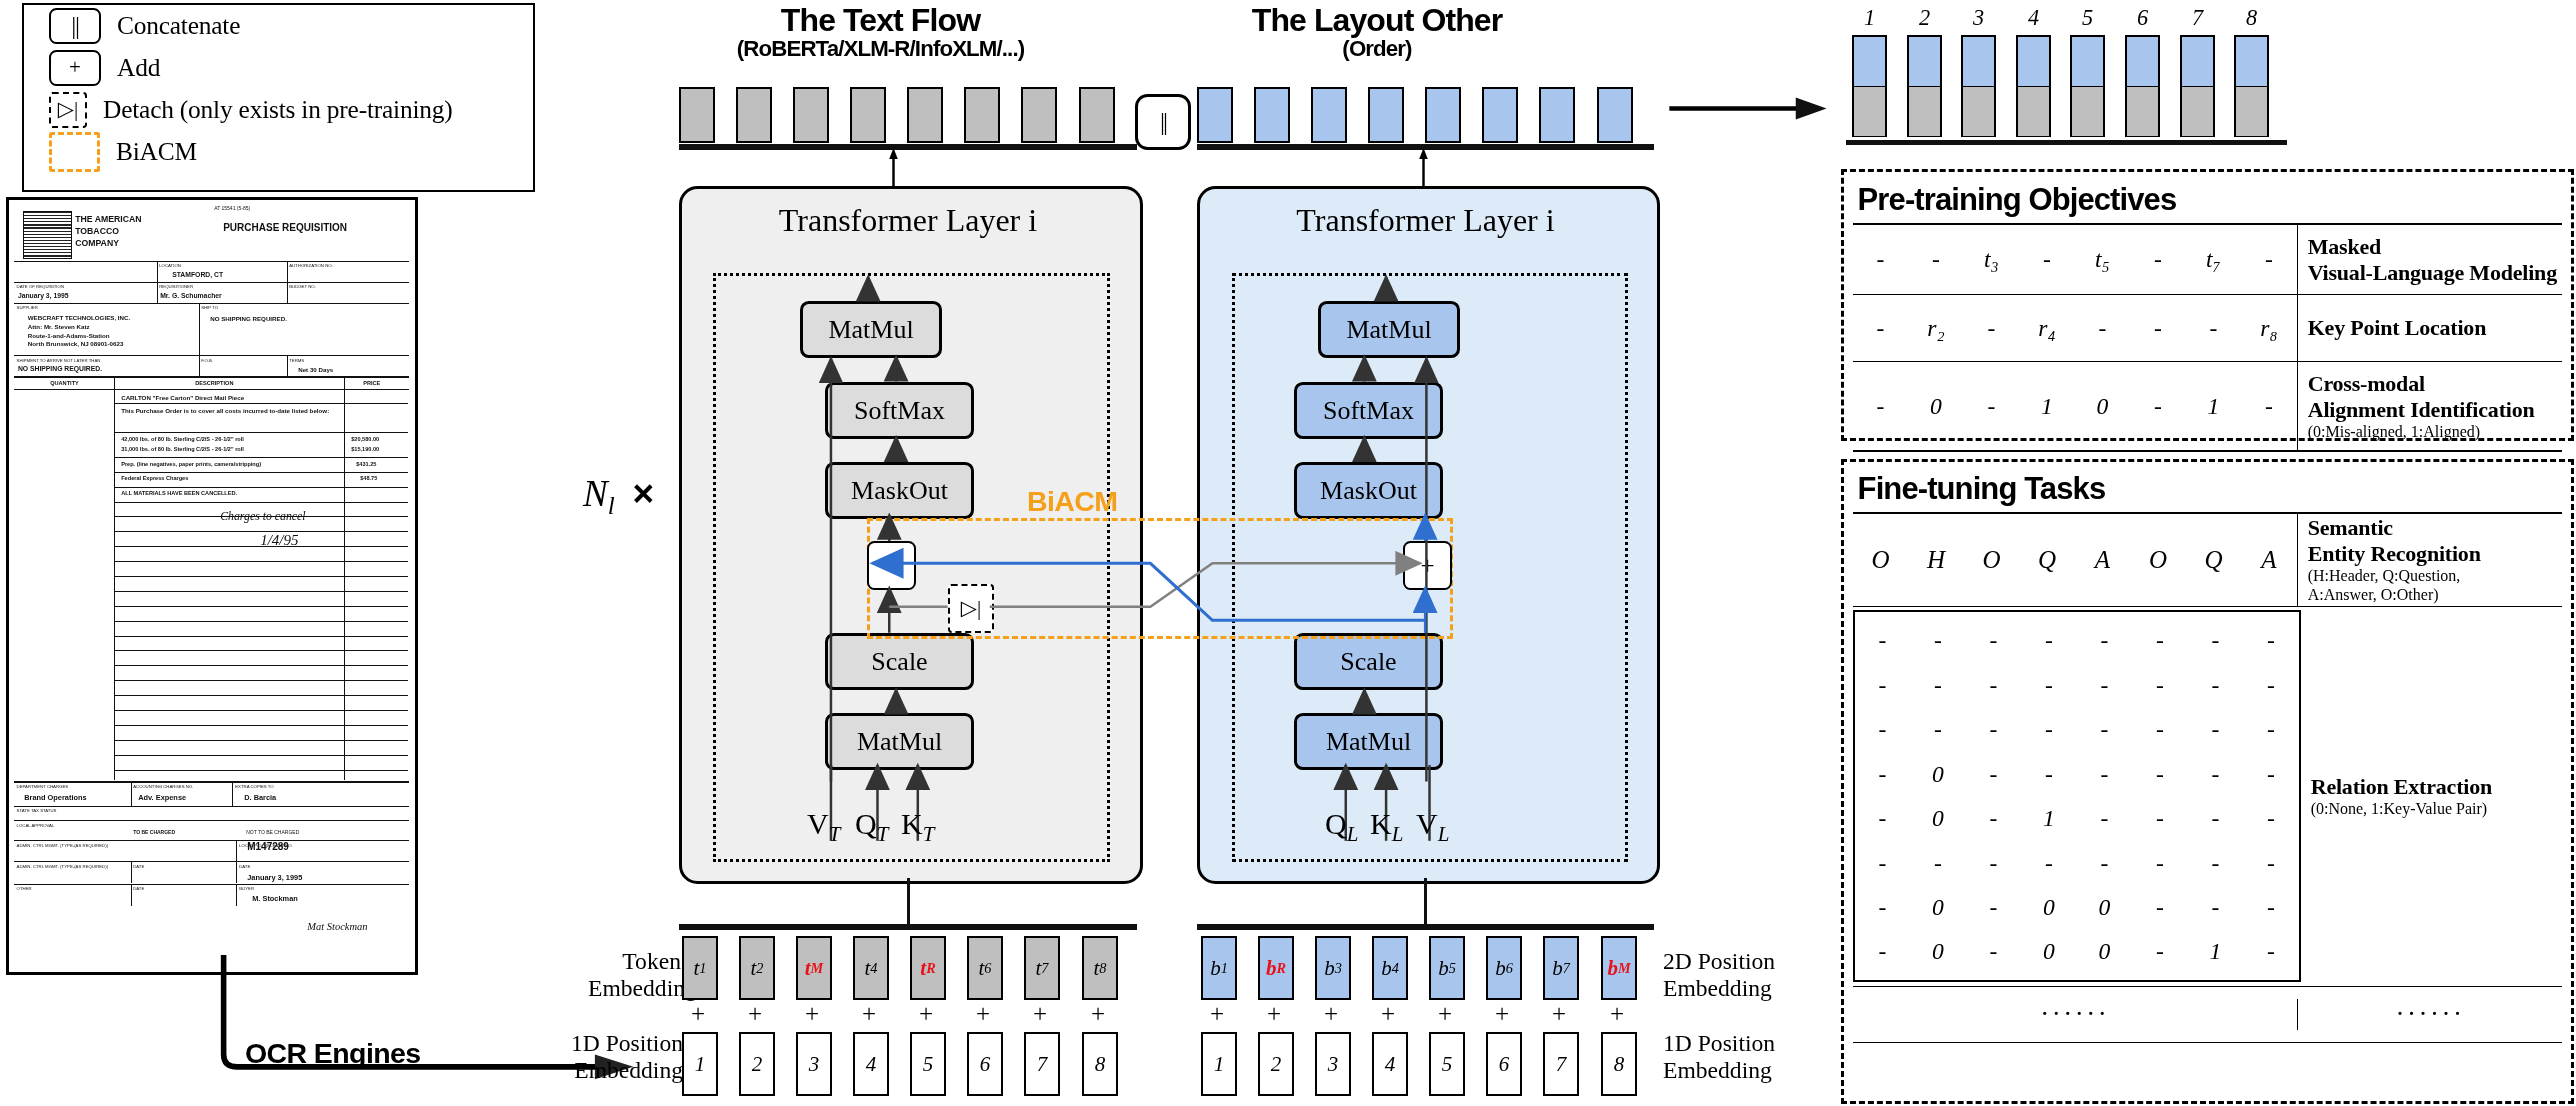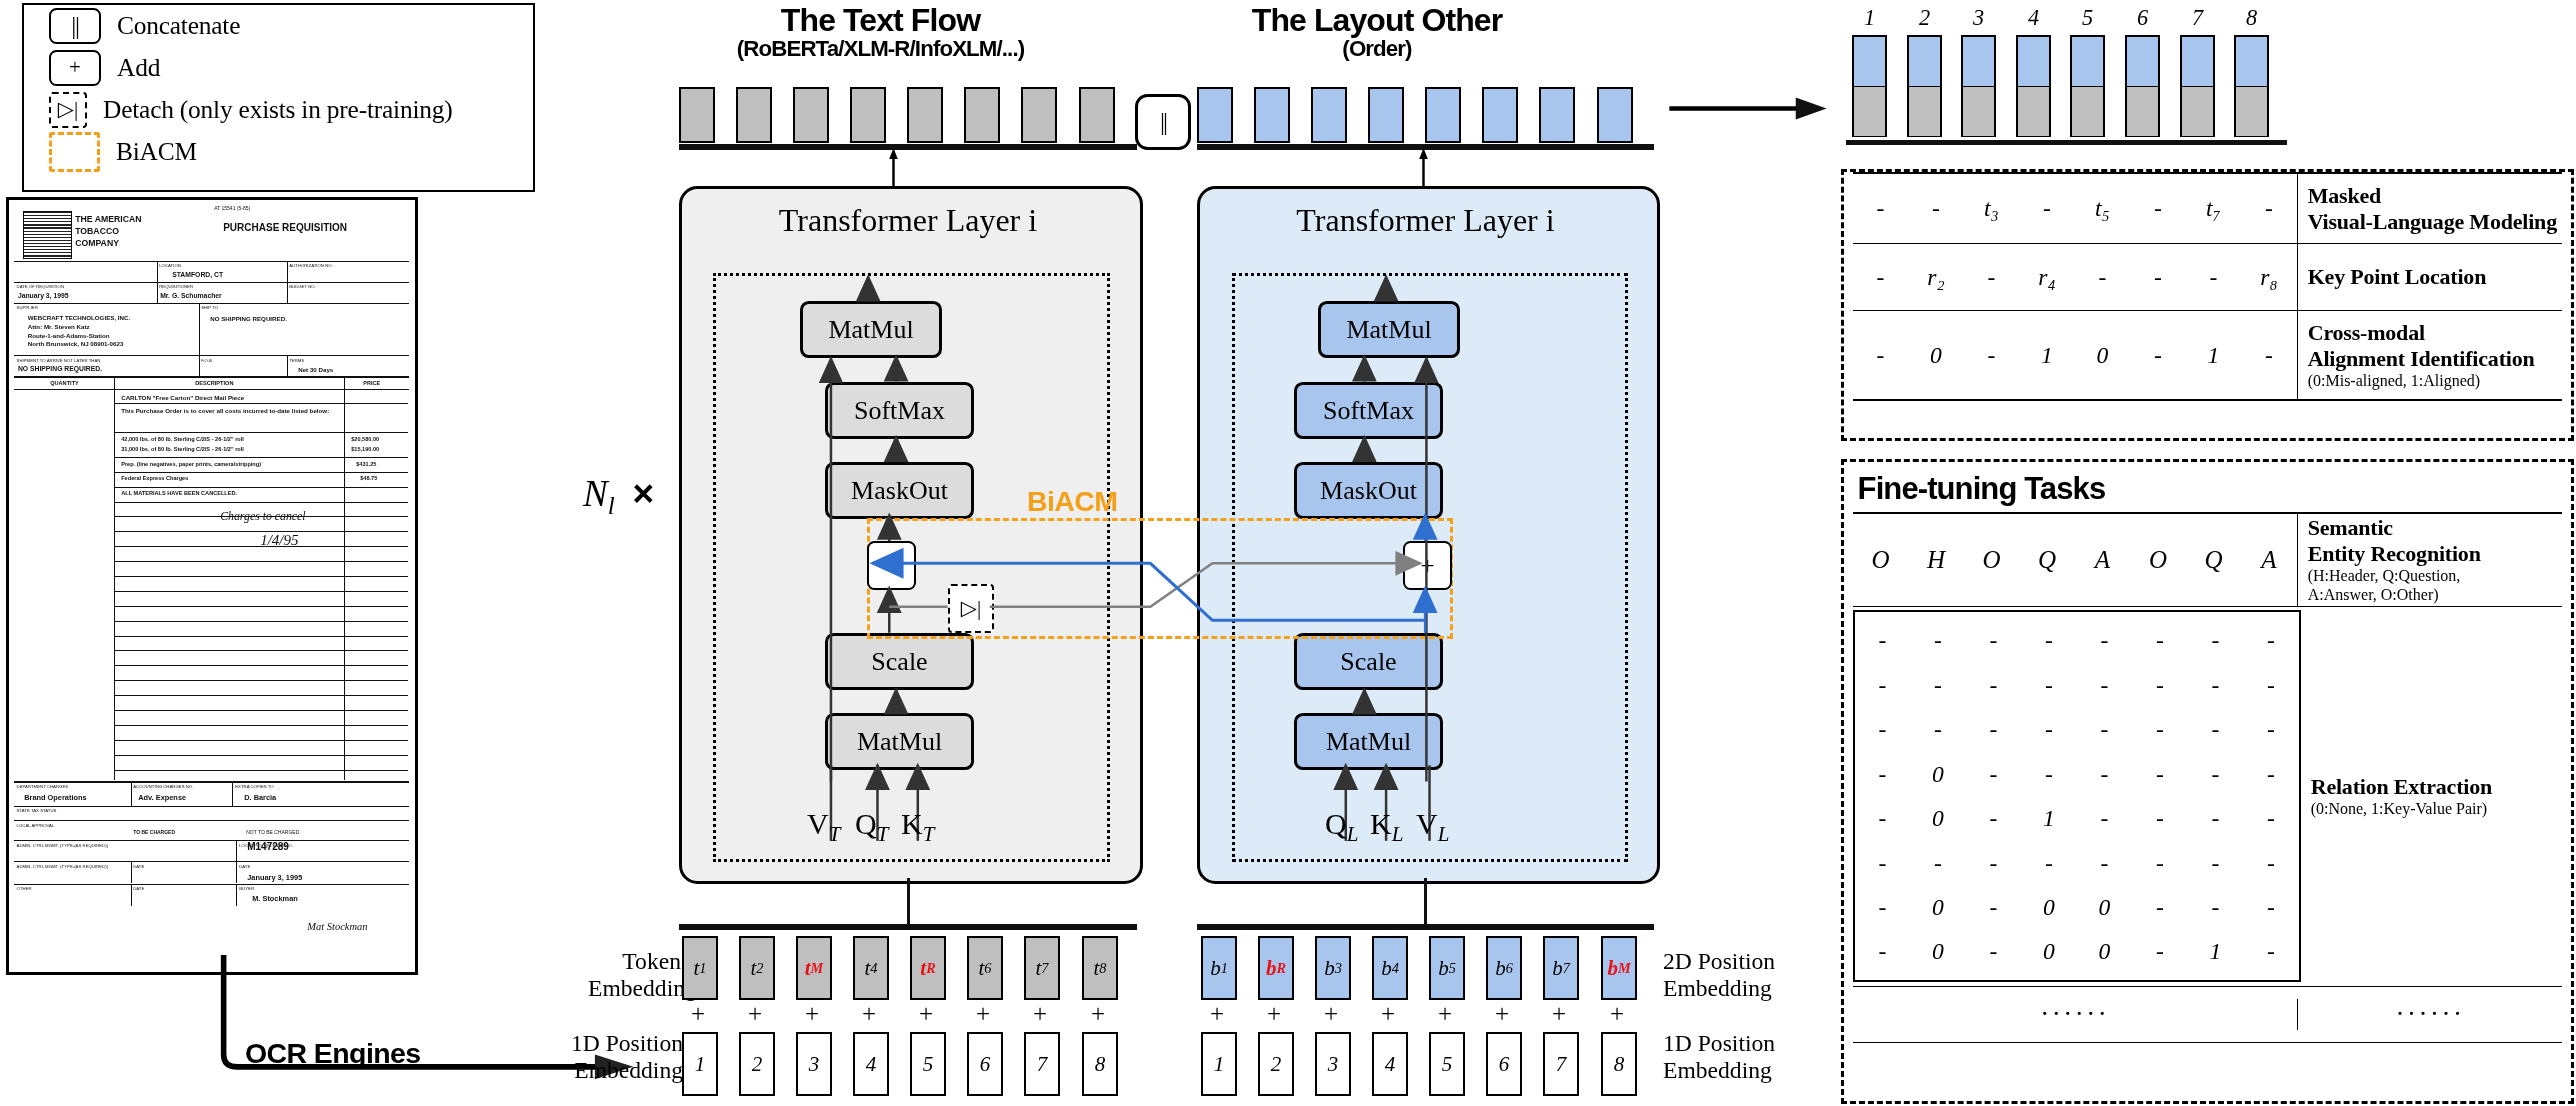--- a/index.html
+++ b/index.html
@@ -574,20 +574,21 @@
       <div style="text-align: center; font-size: 22.3px; font-style: italic; font-family: &quot;Liberation Serif&quot;, serif;">8</div>
       <div style="margin-top: 3.7px; border: 2.5px solid rgb(0, 0, 0); height: 98px;">
         <div style="height:50%;background:#A8C6ED;border-bottom:1.9px solid #000;"></div>
         <div style="height:50%;background:#BFBFBF;"></div>
       </div>
     </div>
   </div>
 <div class="abs" style="left:1846px;top:140px;width:441px;height:5px;background:#111;"></div>
 
 <div class="abs rtpanel" style="left:1841px;top:169px;width:727px;height:266px;">
+  <div class="rt-title" style="margin:10px 0 5px 13.6px;">Pre-training Objectives</div>
   <div style="margin:0 8.7px;border-top:2.5px solid #000;"></div>
   <div id="pt-rows">
       <div style="display: flex; margin: 0px 8.7px; height: 69px;">
         <div style="flex: 0 0 444px; display: flex; align-items: center; border-right: 1.9px solid rgb(0, 0, 0);">
           <span style="flex: 1 1 0%; text-align: center; font-size: 23.6px; font-style: italic; font-family: &quot;Liberation Serif&quot;, serif;">-</span>
           <span style="flex: 1 1 0%; text-align: center; font-size: 23.6px; font-style: italic; font-family: &quot;Liberation Serif&quot;, serif;">-</span>
           <span style="flex: 1 1 0%; text-align: center; font-size: 23.6px; font-style: italic; font-family: &quot;Liberation Serif&quot;, serif;">t₃</span>
           <span style="flex: 1 1 0%; text-align: center; font-size: 23.6px; font-style: italic; font-family: &quot;Liberation Serif&quot;, serif;">-</span>
           <span style="flex: 1 1 0%; text-align: center; font-size: 23.6px; font-style: italic; font-family: &quot;Liberation Serif&quot;, serif;">t₅</span>
           <span style="flex: 1 1 0%; text-align: center; font-size: 23.6px; font-style: italic; font-family: &quot;Liberation Serif&quot;, serif;">-</span>

